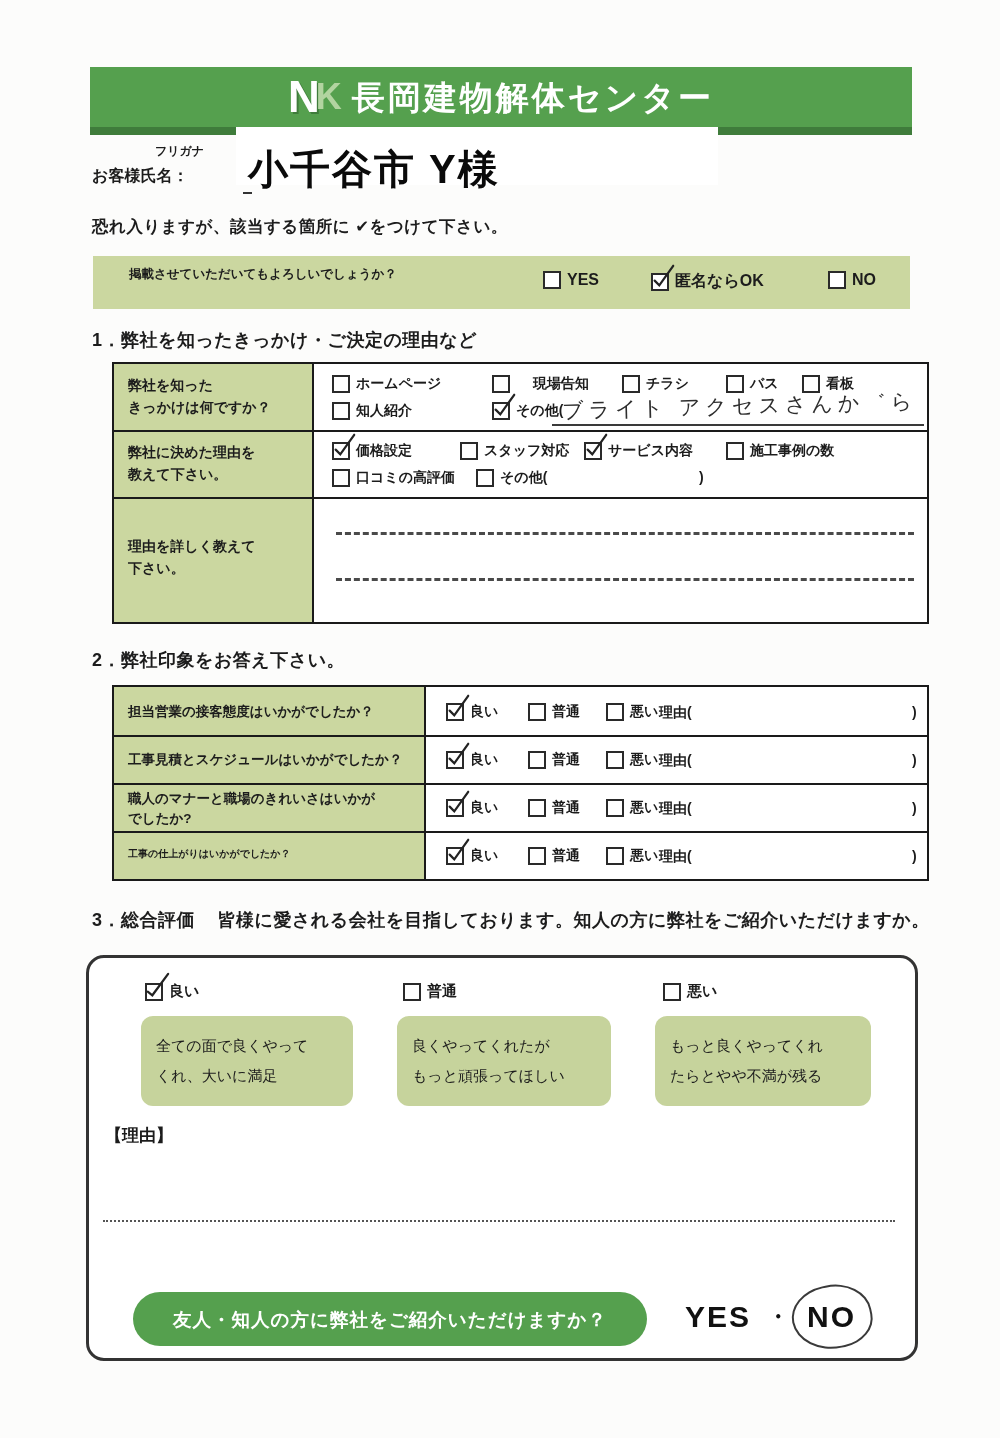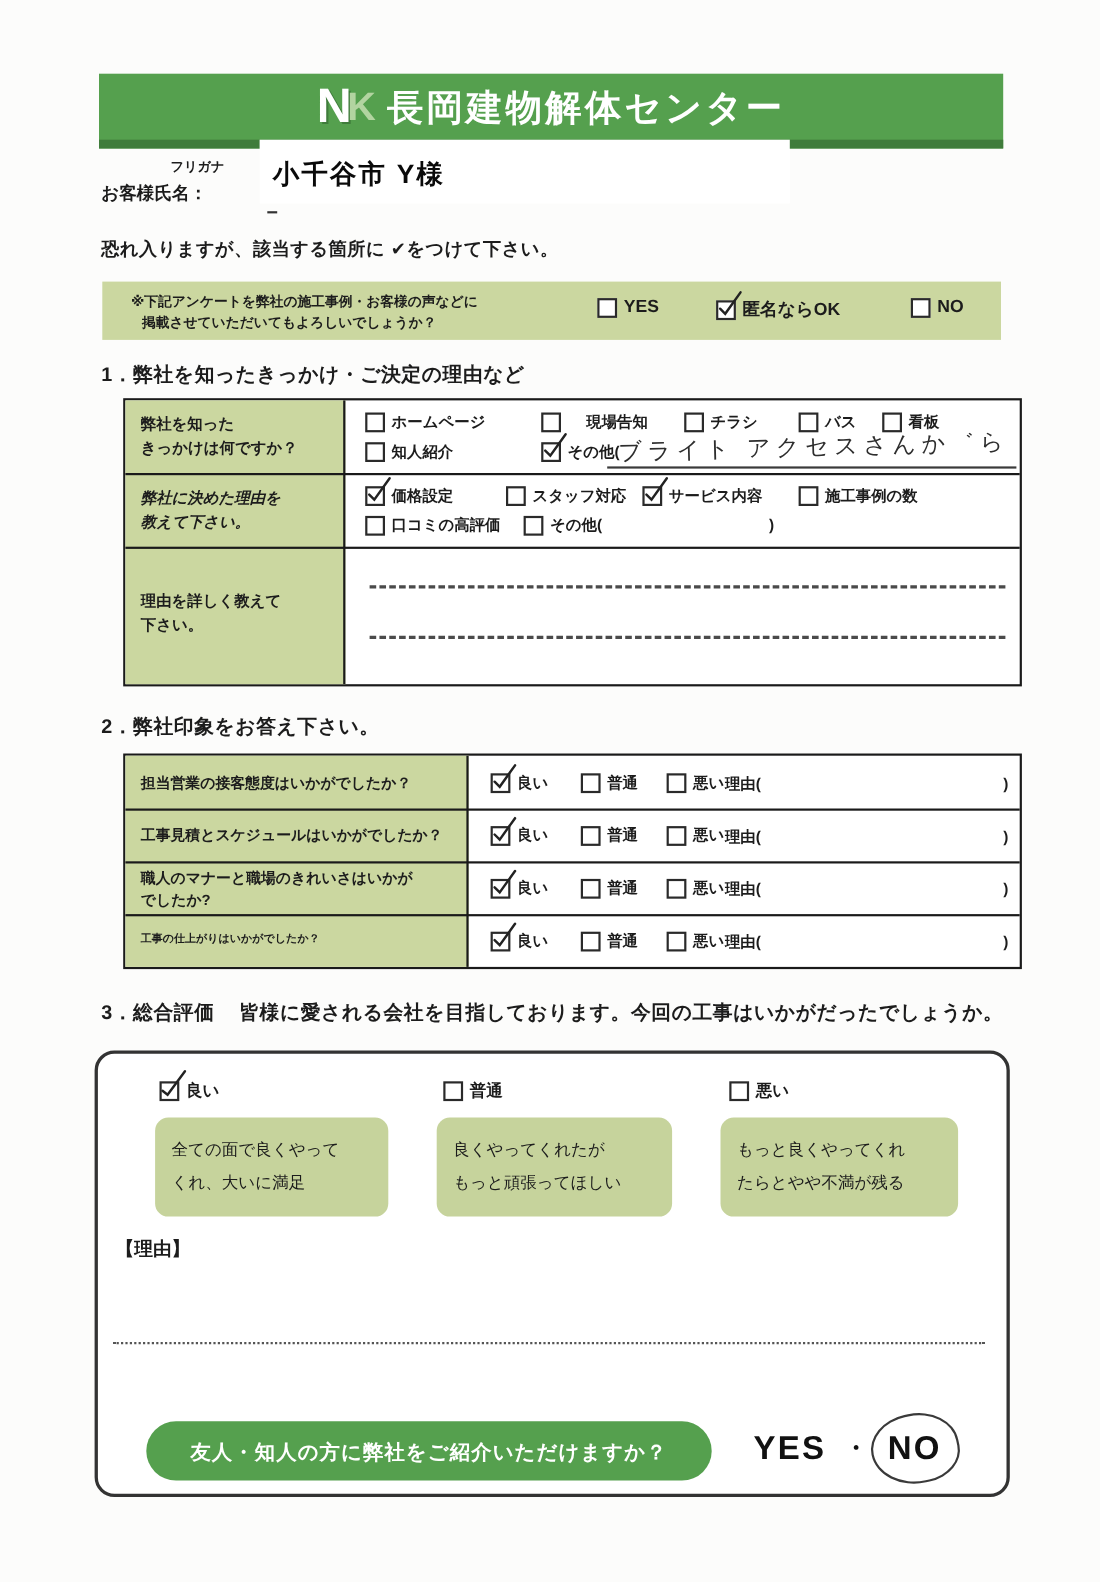--- a/index.html
+++ b/index.html
@@ -11,21 +11,21 @@
   .hdr{left:90px;top:67px;width:822px;height:60px;background:#55a04e;
        border-bottom:8px solid #3f7c3b;display:flex;align-items:center;justify-content:center;}
   .logo-n{font-size:44px;font-weight:800;color:#ffffff;line-height:1;text-shadow:2px 2px 0 #3f7c3b;}
   .logo-k{font-size:36px;font-weight:800;color:#b2d4a0;line-height:1;margin:0 10px 0 -4px;}
   .hdr-title{font-size:33px;font-weight:600;color:#ffffff;letter-spacing:3px;line-height:1;}
 
   
   .name-patch{left:236px;top:127px;width:482px;height:58px;background:#ffffff;}
   .furigana{left:155px;top:143px;font-size:12px;font-weight:600;}
   .name-label{left:92px;top:166px;font-size:16px;font-weight:700;}
-  .name-value{left:248px;top:142px;font-size:24px;font-weight:800;letter-spacing:2px;color:#0a0a0a;}
+  .name-value{left:248px;top:142px;font-size:40px;font-weight:800;letter-spacing:2px;color:#0a0a0a;}
   .name-dash{left:243px;top:192px;width:9px;height:2px;background:#333;}
 
   .instruction{left:92px;top:216px;font-size:16.5px;font-weight:600;letter-spacing:0.5px;}
 
   
   .perm{left:93px;top:256px;width:817px;height:53px;background:#cbd7a0;}
   .perm-q{left:26px;top:9px;font-size:12.5px;font-weight:600;line-height:1.55;}
   .perm-q .l2{padding-left:10px;}
 
   
@@ -74,21 +74,20 @@
   <div class="abs name-patch"></div>
   <div class="abs furigana">フリガナ</div>
   <div class="abs name-label">お客様氏名：</div>
   <div class="abs name-value">小千谷市 Y様</div>
   <div class="abs name-dash"></div>
 
   <div class="abs instruction">恐れ入りますが、該当する箇所に ✔をつけて下さい。</div>
 
   <div class="abs perm">
     <div class="abs perm-q">
-      <div>※下記アンケートを弊社の施工事例・お客様の声などに</div>
       <div class="l2">掲載させていただいてもよろしいでしょうか？</div>
     </div>
     <span class="abs opt big" style="left:450px;top:15px;">
       <span class="cb"></span>
       <span>YES</span>
     </span>
     <span class="abs opt big" style="left:558px;top:15px;">
       <span class="cb">
         <svg class="tick" viewBox="0 0 28 28">
           <path d="M5 19 L10 24 L25 3" fill="none" stroke="#222" stroke-width="2.4" stroke-linecap="round"></path>
@@ -143,21 +142,21 @@
       <span class="cb">
         <svg class="tick" viewBox="0 0 28 28">
           <path d="M5 19 L10 24 L25 3" fill="none" stroke="#222" stroke-width="2.4" stroke-linecap="round"></path>
         </svg>
       </span>
       <span>その他(</span>
     </span>
     <div class="abs hand" style="left:448px;top:28px;">ブライト アクセスさんか゛ら</div>
     <div class="abs hand-line" style="left:438px;top:36px;width:372px;height:24px;"></div>
 
-    <div class="cell-label" style="left:14px;top:78px;font-style:italic;">
+    <div class="cell-label" style="left:14px;top:78px;">
       <div>弊社に決めた理由を</div>
       <div>教えて下さい。</div>
     </div>
 
     <span class="abs opt" style="left:218px;top:78px;">
       <span class="cb">
         <svg class="tick" viewBox="0 0 28 28">
           <path d="M5 19 L10 24 L25 3" fill="none" stroke="#222" stroke-width="2.4" stroke-linecap="round"></path>
         </svg>
       </span>
@@ -291,21 +290,21 @@
     <span class="abs opt" style="left:492px;top:160px;">
       <span class="cb"></span>
       <span>悪い</span>
     </span>
     <span class="abs paren" style="left:545px;top:161px;">理由(</span>
     <span class="abs paren" style="left:798px;top:161px;">)</span>
   </div>
 
   <div class="abs" style="left:92px;top:908px;white-space:nowrap;">
     <span class="sec-h">3．総合評価</span>
-    <span class="sec-h" style="margin-left:18px;">皆様に愛される会社を目指しております。今回の工事はいかがだったでしょうか。</span>
+    <span class="sec-h" style="margin-left:18px;">皆様に愛される会社を目指しております。知人の方に弊社をご紹介いただけますか。</span>
   </div>
 
   <div class="abs box3">
 
     <span class="abs opt" style="left:56px;top:24px;font-size:15px;">
       <span class="cb">
         <svg class="tick" viewBox="0 0 28 28">
           <path d="M4 20 L9 24 L26 1" fill="none" stroke="#222" stroke-width="2.4" stroke-linecap="round"></path>
         </svg>
       </span>

